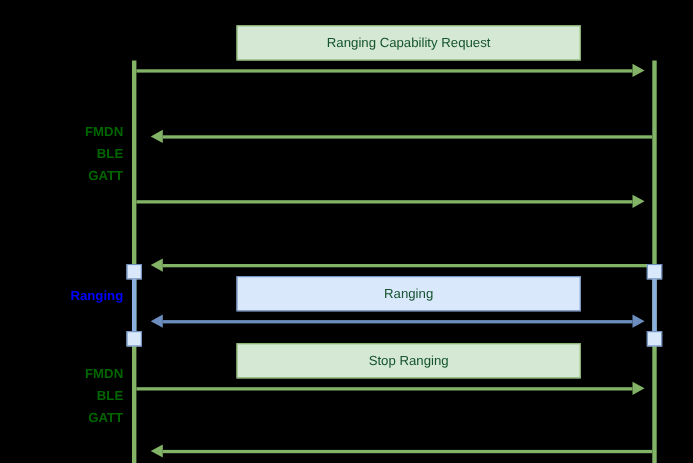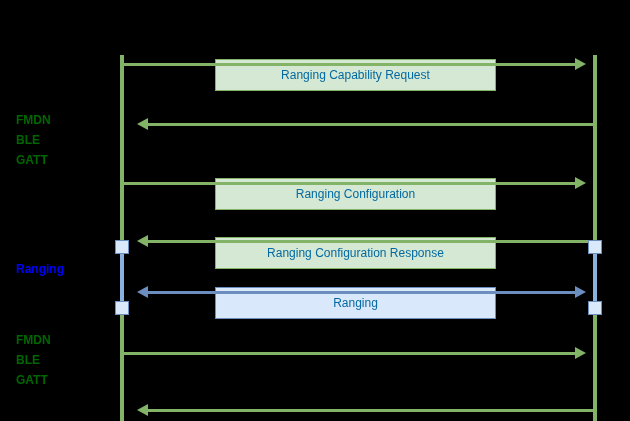--- a/index.html
+++ b/index.html
@@ -23,42 +23,41 @@
     background: #82b366;
   }
   #lifeline-left  { left: 120px; }
   #lifeline-right { left: 593px; }
 
   
   .phase-label {
     position: absolute;
     left: 16px;
     width: 96px;
-    text-align: left;
+    text-align: right;
     font-size: 12px;
     font-weight: bold;
     line-height: 20px;
     white-space: pre-line;
   }
   .phase-green { color: #006600; }
   .phase-blue  { color: #0000ff; }
 
   
   .msg-box {
     position: absolute;
     left: 215px;
-    width: 281px;
+    width: 313px;
     height: 32px;
     box-sizing: border-box;
     display: flex;
     align-items: center;
     justify-content: center;
     font-size: 12px;
-    color: #0369a1;
-    margin-top: 36px;
+    color: #14532d;
   }
   .msg-box.green {
     background: #d5e8d4;
     border: 1px solid #82b366;
   }
   .msg-box.blue {
     background: #dae8fc;
     border: 1px solid #6c8ebf;
   }
 
@@ -115,40 +114,39 @@
 BLE
 GATT</div>
 
   <div class="msg-box green" style="top:23px">Ranging Capability Request</div>
   <div class="arrow-line green" style="left:124px; top:63px; width:451px;"></div>
   <div class="arrow-head right green" style="left:575px; top:58px;"></div>
 
   <div class="arrow-line green" style="left:148px; top:123px; width:445px;"></div>
   <div class="arrow-head left green" style="left:137px; top:118px;"></div>
 
-  <div class="msg-box green" style="top:142px">Ranging Configuration</div>
   <div class="arrow-line green" style="left:124px; top:182px; width:451px;"></div>
   <div class="arrow-head right green" style="left:575px; top:177px;"></div>
 
-  <div class="msg-box green" style="top:201px">Ranging Configuration Response</div>
   <div class="arrow-line green" style="left:148px; top:240px; width:445px;"></div>
   <div class="arrow-head left green" style="left:137px; top:235px;"></div>
 
   <div class="activation-bar" style="left:120px; top:246px; height:62px;"></div>
   <div class="activation-node" style="left:115px; top:240px;"></div>
   <div class="activation-node" style="left:115px; top:301px;"></div>
 
   <div class="activation-bar" style="left:593px; top:246px; height:62px;"></div>
   <div class="activation-node" style="left:588px; top:240px;"></div>
   <div class="activation-node" style="left:588px; top:301px;"></div>
 
   <div class="msg-box blue" style="top:251px">Ranging</div>
   <div class="arrow-line blue" style="left:148px; top:291px; width:427px;"></div>
   <div class="arrow-head left blue" style="left:137px; top:286px;"></div>
   <div class="arrow-head right blue" style="left:575px; top:286px;"></div>
 
+  <div class="msg-box green" style="top:312px">Stop Ranging</div>
   <div class="arrow-line green" style="left:124px; top:352px; width:451px;"></div>
   <div class="arrow-head right green" style="left:575px; top:347px;"></div>
 
   <div class="arrow-line green" style="left:148px; top:409px; width:445px;"></div>
   <div class="arrow-head left green" style="left:137px; top:404px;"></div>
 
 </div>
 
 </body></html>

